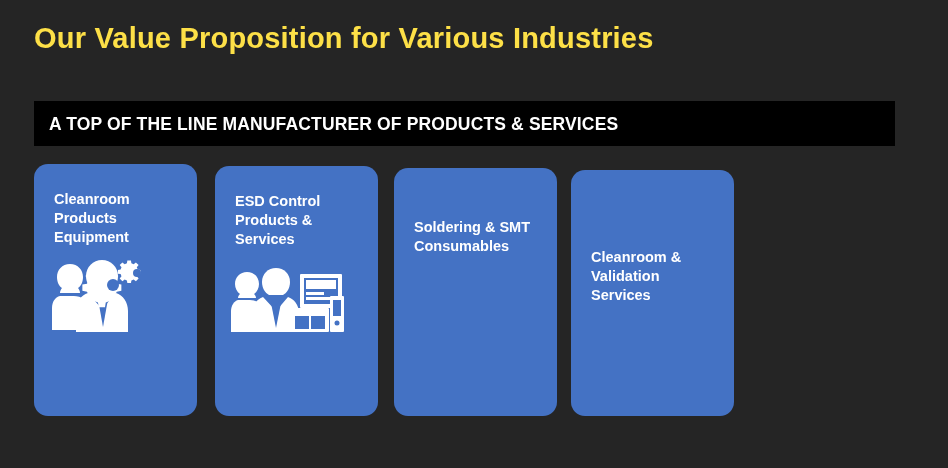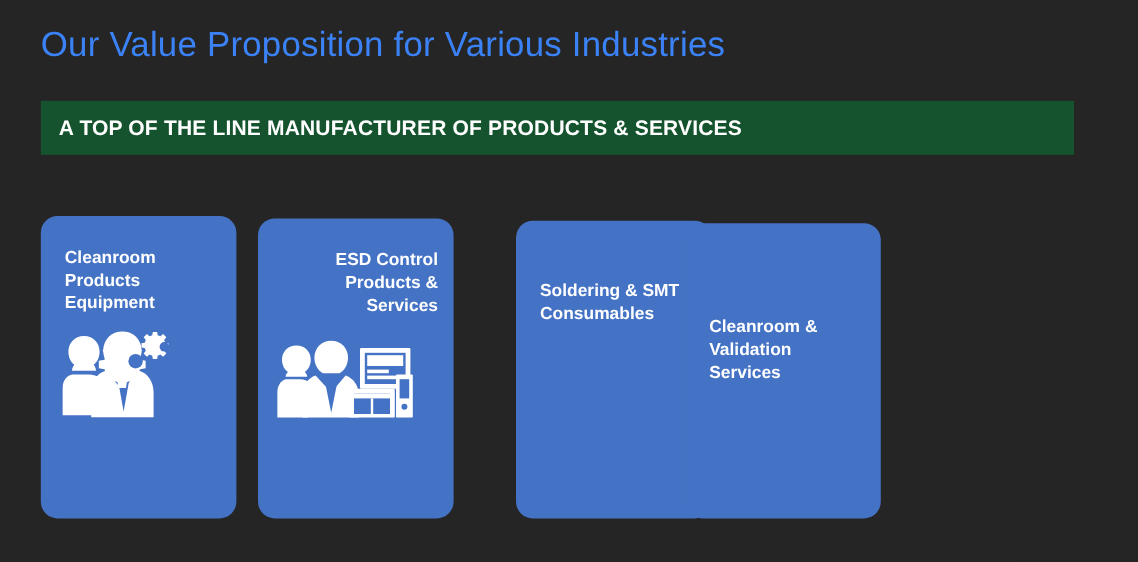--- a/index.html
+++ b/index.html
@@ -24,53 +24,53 @@
     background: #252525;
   }
 
   
   #page-title {
     position: absolute;
     left: 34px;
     top: 20px;
     font-size: 29px;
     line-height: 36px;
-    font-weight: 400;
-    color: #3b82f6;
+    font-weight: 700;
+    color: #fde047;
     letter-spacing: 0.2px;
     white-space: nowrap;
   }
 
   
   #banner {
     position: absolute;
     left: 34px;
-    top: 84px;
+    top: 101px;
     width: 861px;
     height: 45px;
-    background: #14532d;
+    background: #000000;
   }
 
   #banner-text {
     position: absolute;
     left: 15px;
     top: 50%;
     transform: translateY(-50%);
     font-size: 17.5px;
     font-weight: bold;
     color: #ffffff;
     letter-spacing: 0.15px;
     white-space: nowrap;
   }
 
   
   #cards {
     position: absolute;
     left: 0;
-    top: 16px;
+    top: 0;
     width: 948px;
     height: 372px;
   }
 
   .card {
     position: absolute;
     width: 163px;
     background: #4472c4;
     border-radius: 14px;
   }
@@ -125,21 +125,21 @@
           <path d="M92 14l-1-6h-8l-1 6-5 2-5-4-6 6 4 5-2 5-6 1v8l6 1 2 5-4 5 6 6 5-4 5 2 1 6h8l1-6 5-2 5 4 6-6-4-5 2-5 6-1v-8l-6-1-2-5 4-5-6-6-5 4z" transform="translate(-18,2) scale(0.78)"></path>
           <circle cx="61" cy="25" r="6" fill="#4472c4"></circle>
 
           <path d="M92 14l-1-6h-8l-1 6-5 2-5-4-6 6 4 5-2 5-6 1v8l6 1 2 5-4 5 6 6 5-4 5 2 1 6h8l1-6 5-2 5 4 6-6-4-5 2-5 6-1v-8l-6-1-2-5 4-5-6-6-5 4z" transform="translate(38,-3) scale(0.45)"></path>
           <circle cx="85" cy="13" r="4" fill="#4472c4"></circle>
         </svg>
       </div>
     </div>
 
     <div class="card" style="left:215px; top:166px; height:250px;">
-      <div class="card-label" style="top:26px;text-align:right;">ESD Control Products &amp; Services</div>
+      <div class="card-label" style="top:26px;">ESD Control Products &amp; Services</div>
       <div class="card-icon" style="top:100px; left:16px;">
         <svg width="118" height="68" viewBox="0 0 118 68" fill="#ffffff" aria-hidden="true">
 
           <path d="M16 6c-7 0-12 5-12 12 0 4 2 8 5 10 -1 1-2 2-2 4h18c0-2-1-3-2-4 3-2 5-6 5-10 0-7-5-12-12-12z"></path>
 
           <path d="M7 34c-4 1-7 6-7 11v21h26V36c-3-2-6-2-9-2-4 0-7 0-10 0z"></path>
 
           <path d="M45 2c-8 0-14 6-14 14 0 6 3 11 7 13h14c4-2 7-7 7-13 0-8-6-14-14-14z"></path>
 
           <path d="M32 31c-6 2-11 8-11 16v19h47V47c0-8-5-14-11-16L45 45 32 31z"></path>
@@ -158,21 +158,21 @@
           <rect x="64" y="46" width="30" height="4" fill="#ffffff"></rect>
           <rect x="78" y="50" width="2" height="13" fill="#ffffff"></rect>
 
           <rect x="99" y="30" width="14" height="36" rx="1"></rect>
           <rect x="102" y="34" width="8" height="16" fill="#4472c4"></rect>
           <circle cx="106" cy="57" r="2.5" fill="#4472c4"></circle>
         </svg>
       </div>
     </div>
 
-    <div class="card" style="left:394px; top:168px; height:248px;margin-left:36px;">
+    <div class="card" style="left:394px; top:168px; height:248px;">
       <div class="card-label" style="top:50px;">Soldering &amp; SMT Consumables</div>
     </div>
 
     <div class="card" style="left:571px; top:170px; height:246px;">
       <div class="card-label" style="top:50px;margin-top:28px;">Cleanroom &amp; Validation Services</div>
     </div>
 
 
   </div>
 </div>

